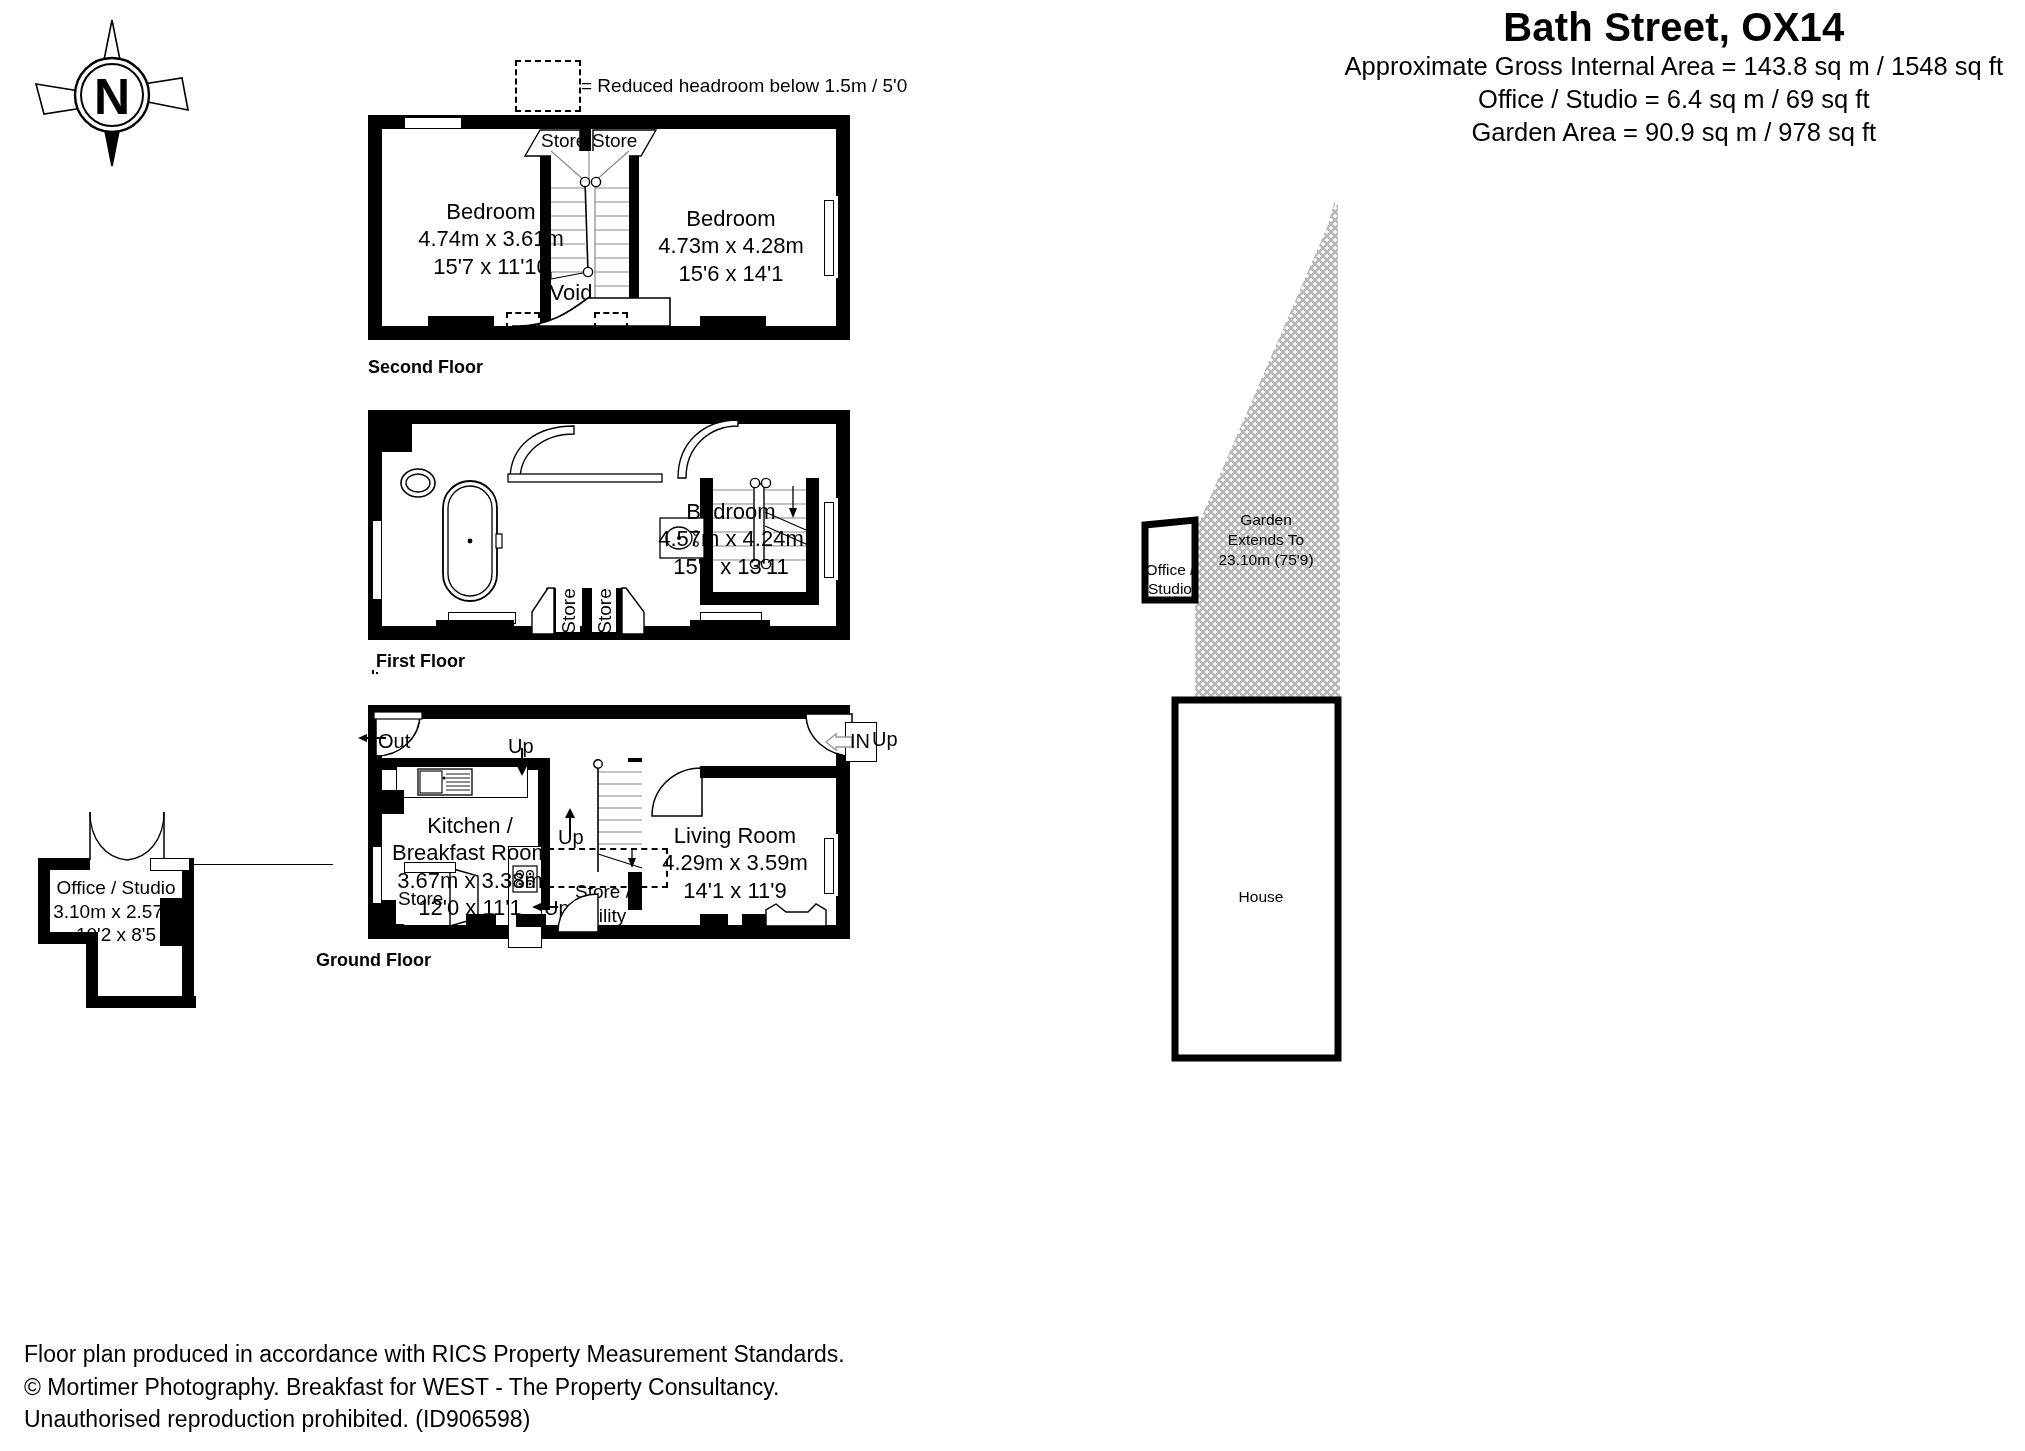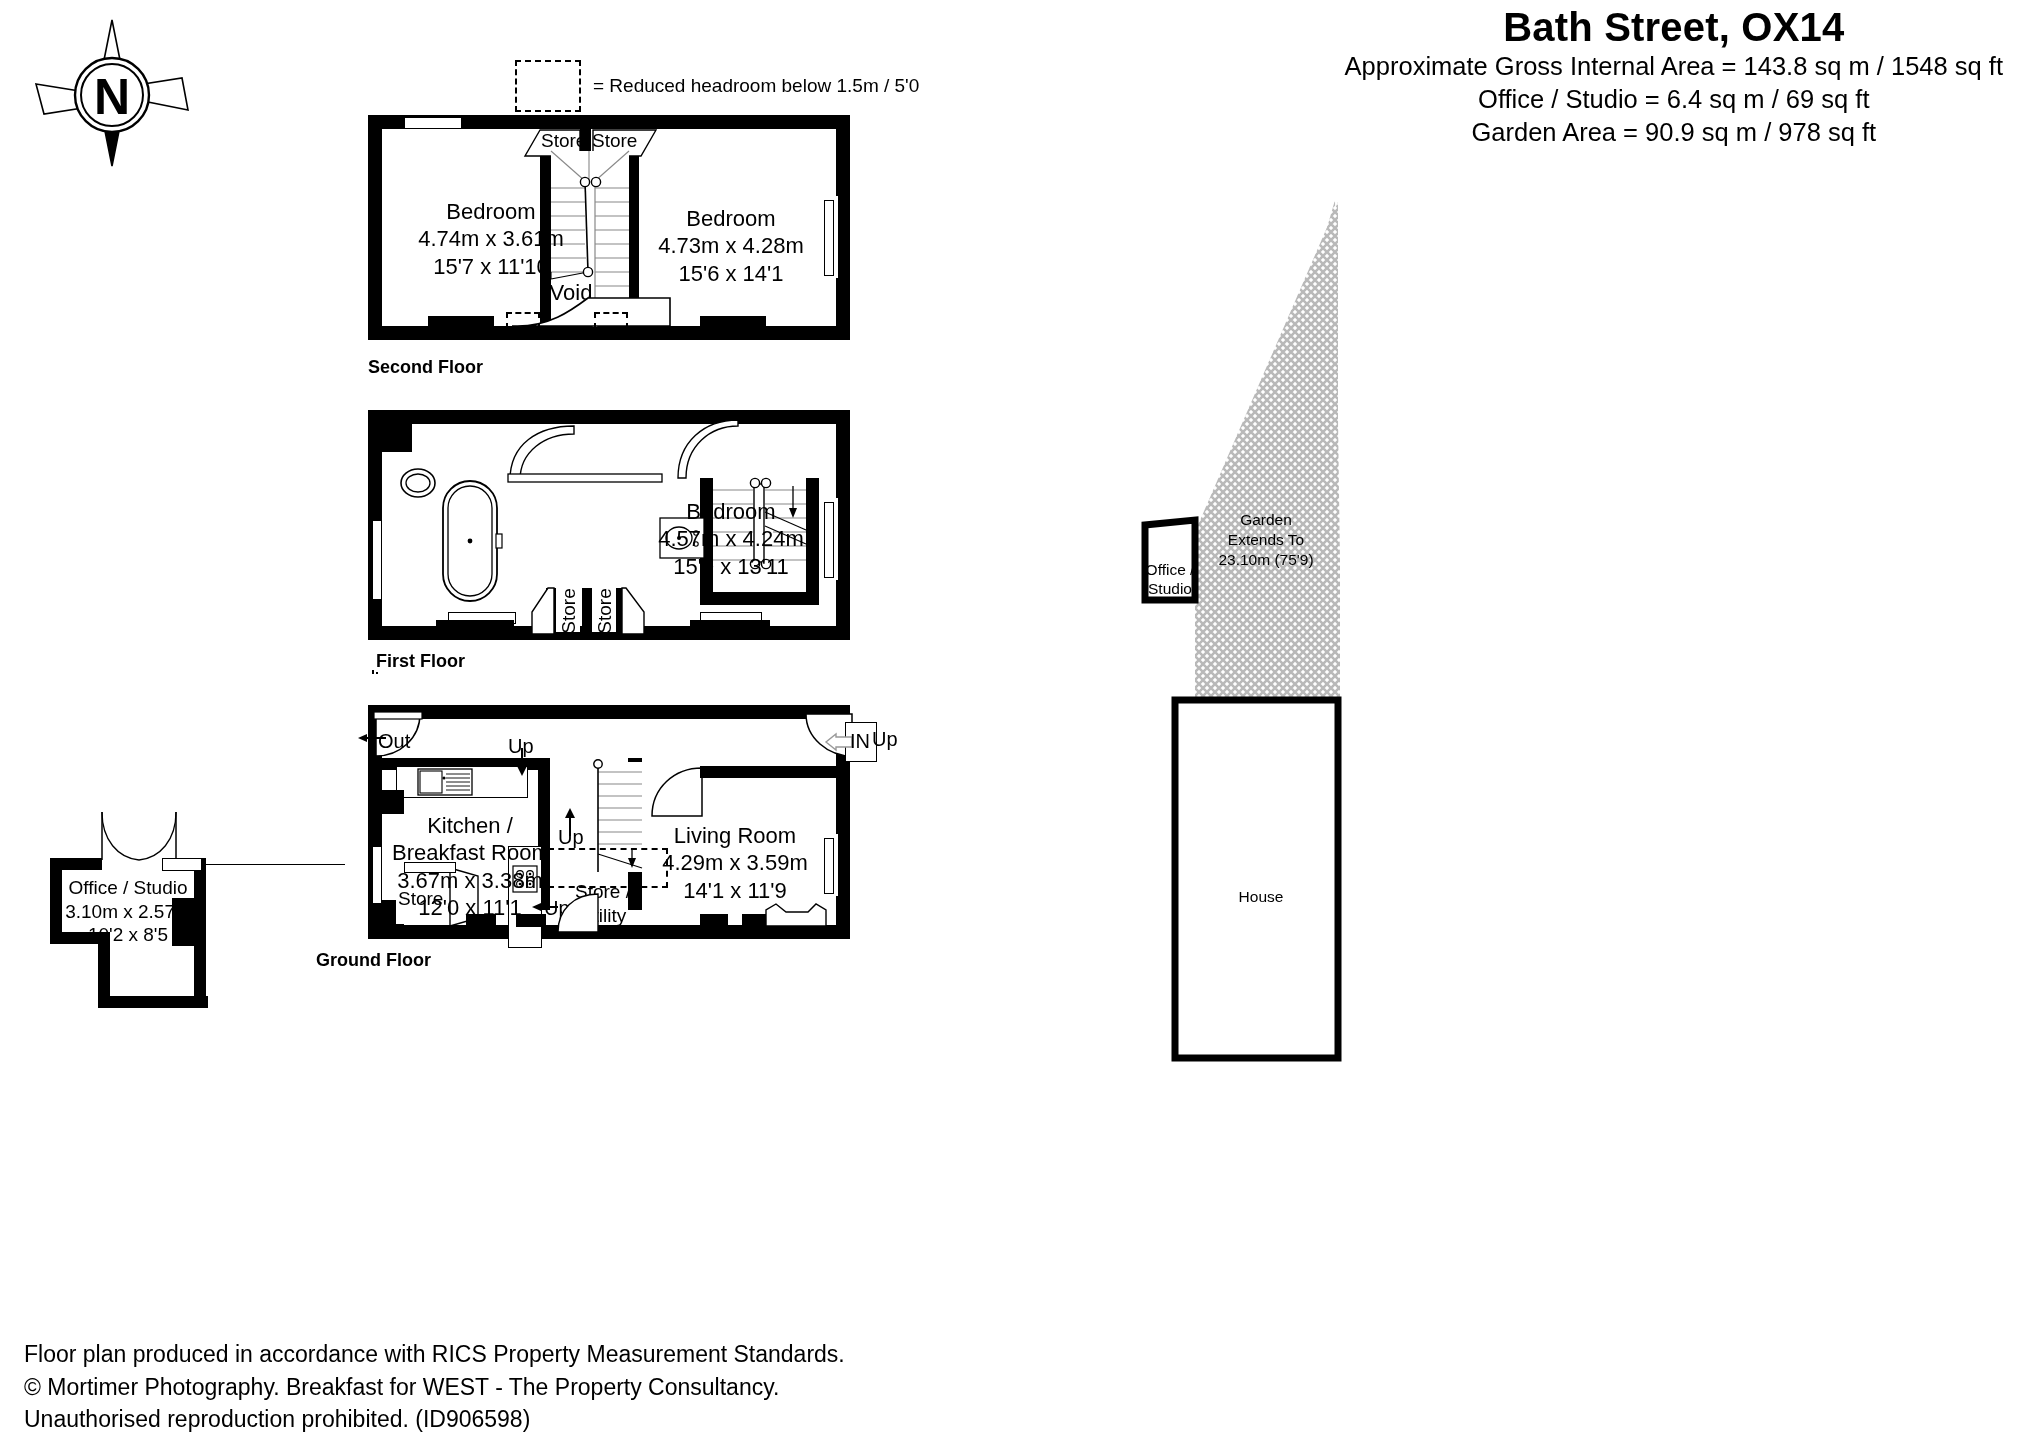--- a/index.html
+++ b/index.html
@@ -12,21 +12,21 @@
   
   #header{position:absolute;right:22px;top:4px;text-align:center;}
   #title{font-size:40px;font-weight:bold;letter-spacing:.2px;line-height:1.15;}
   .hline{font-size:25.5px;line-height:1.30;white-space:nowrap;}
   #notscale{font-size:18px;line-height:1.35;margin-top:2px;}
 
   
   #compass{left:32px;top:18px;width:160px;height:150px;}
 
   
-  #legend{left:515px;top:60px;display:flex;align-items:center;gap:12px;}
+  #legend{left:515px;top:60px;display:flex;align-items:center;}
   #legend .swatch{width:62px;height:48px;border:2px dashed #000;}
   #legend .ltext{font-size:19px;white-space:nowrap;}
 
   
   .wall{position:absolute;background:#000;}
   .room{position:absolute;background:#fff;}
   .lbl{position:absolute;text-align:center;font-size:22px;line-height:1.24;white-space:nowrap;}
   .lbl .nm{display:block;}
   .lbl .dm{display:block;}
   .small{font-size:19px;}
@@ -452,21 +452,21 @@
   </div>
   <div class="lbl" style="left:650px;top:822px;width:170px;">
     <span class="nm">Living Room</span>
     <span class="dm">4.29m x 3.59m</span>
     <span class="dm">14'1 x 11'9</span>
   </div>
 
   <div class="floorname" style="left:316px;top:950px;">Ground Floor</div>
 </div>
 
-<div class="abs" style="left:12px;top:0;width:420px;height:1320px;">
+<div class="abs" style="left:0;top:0;width:420px;height:1320px;">
 
   <div class="thin" style="left:175px;top:864px;width:158px;height:2px;border:none;border-top:1.8px solid #000;background:none;"></div>
 
   <div class="wall" style="left:38px;top:858px;width:52px;height:12px;"></div>
   <div class="wall" style="left:156px;top:858px;width:38px;height:12px;"></div>
   <div class="wall" style="left:38px;top:858px;width:12px;height:86px;"></div>
   <div class="wall" style="left:38px;top:932px;width:60px;height:12px;"></div>
   <div class="wall" style="left:86px;top:932px;width:12px;height:76px;"></div>
   <div class="wall" style="left:86px;top:996px;width:110px;height:12px;"></div>
   <div class="wall" style="left:182px;top:858px;width:12px;height:150px;"></div>

